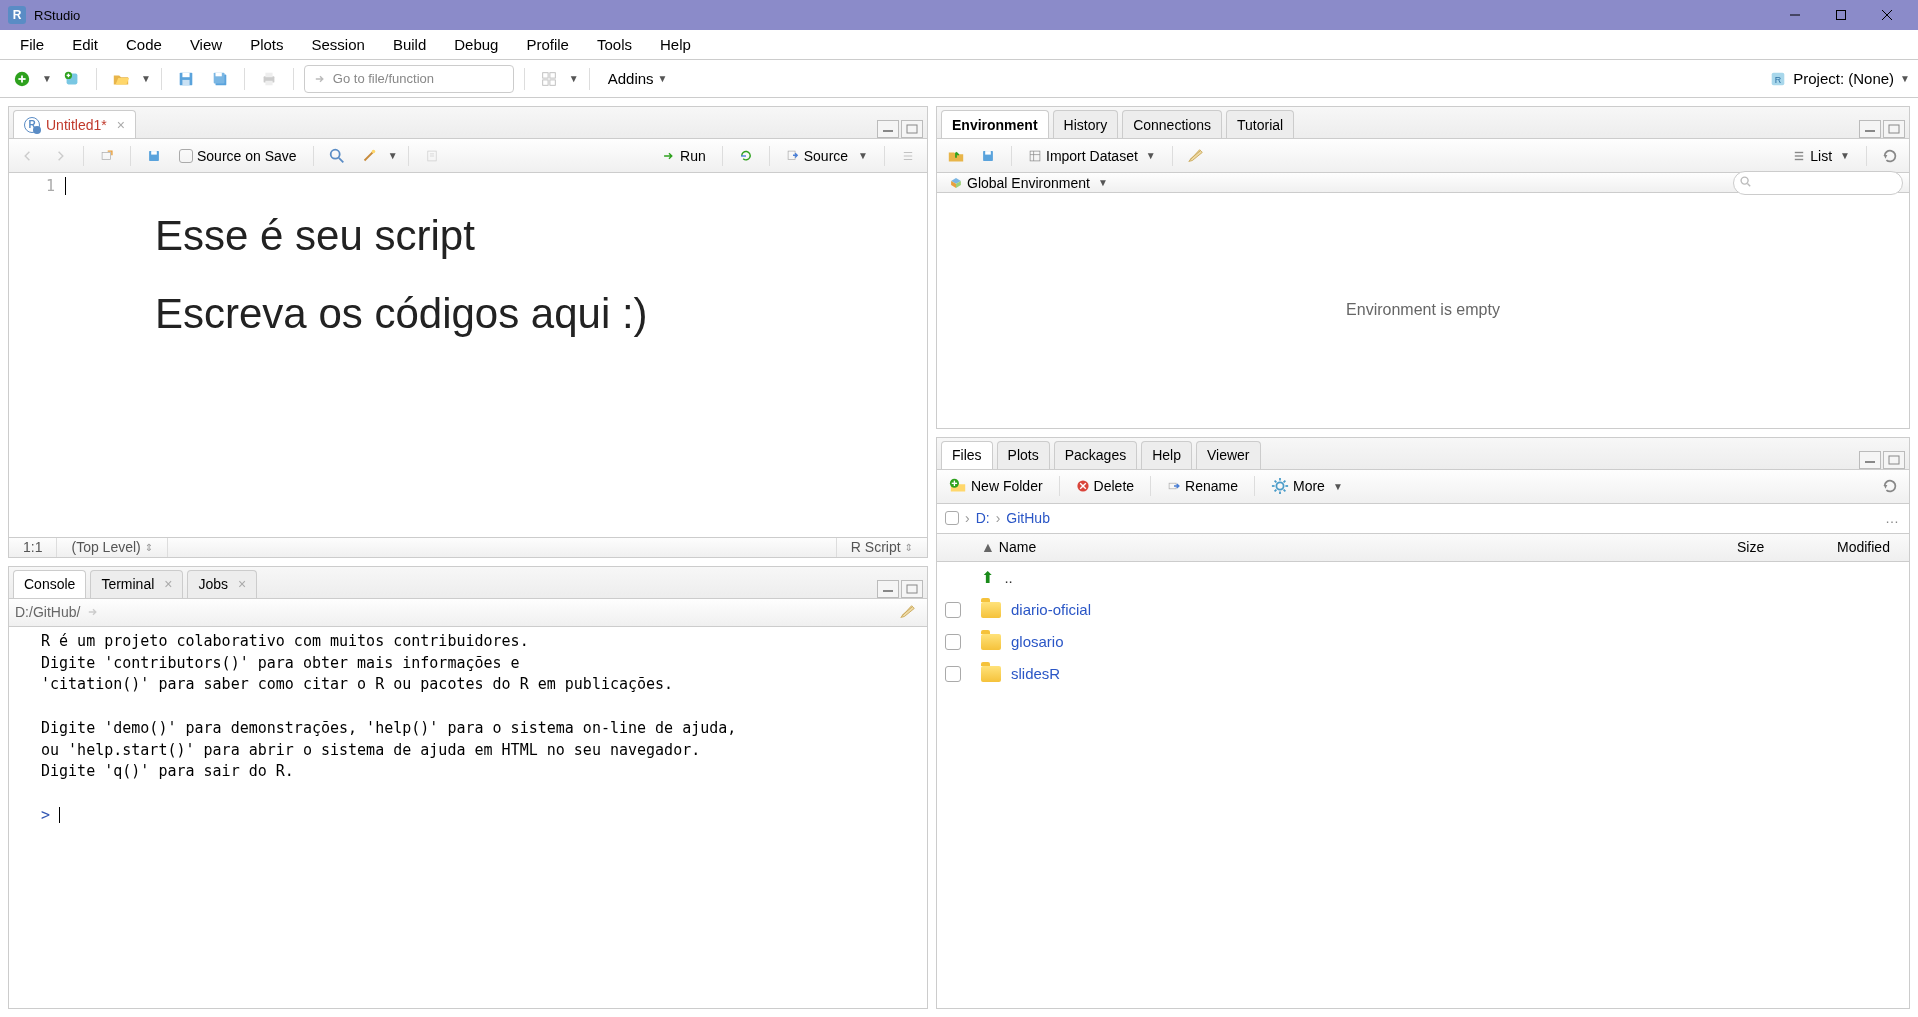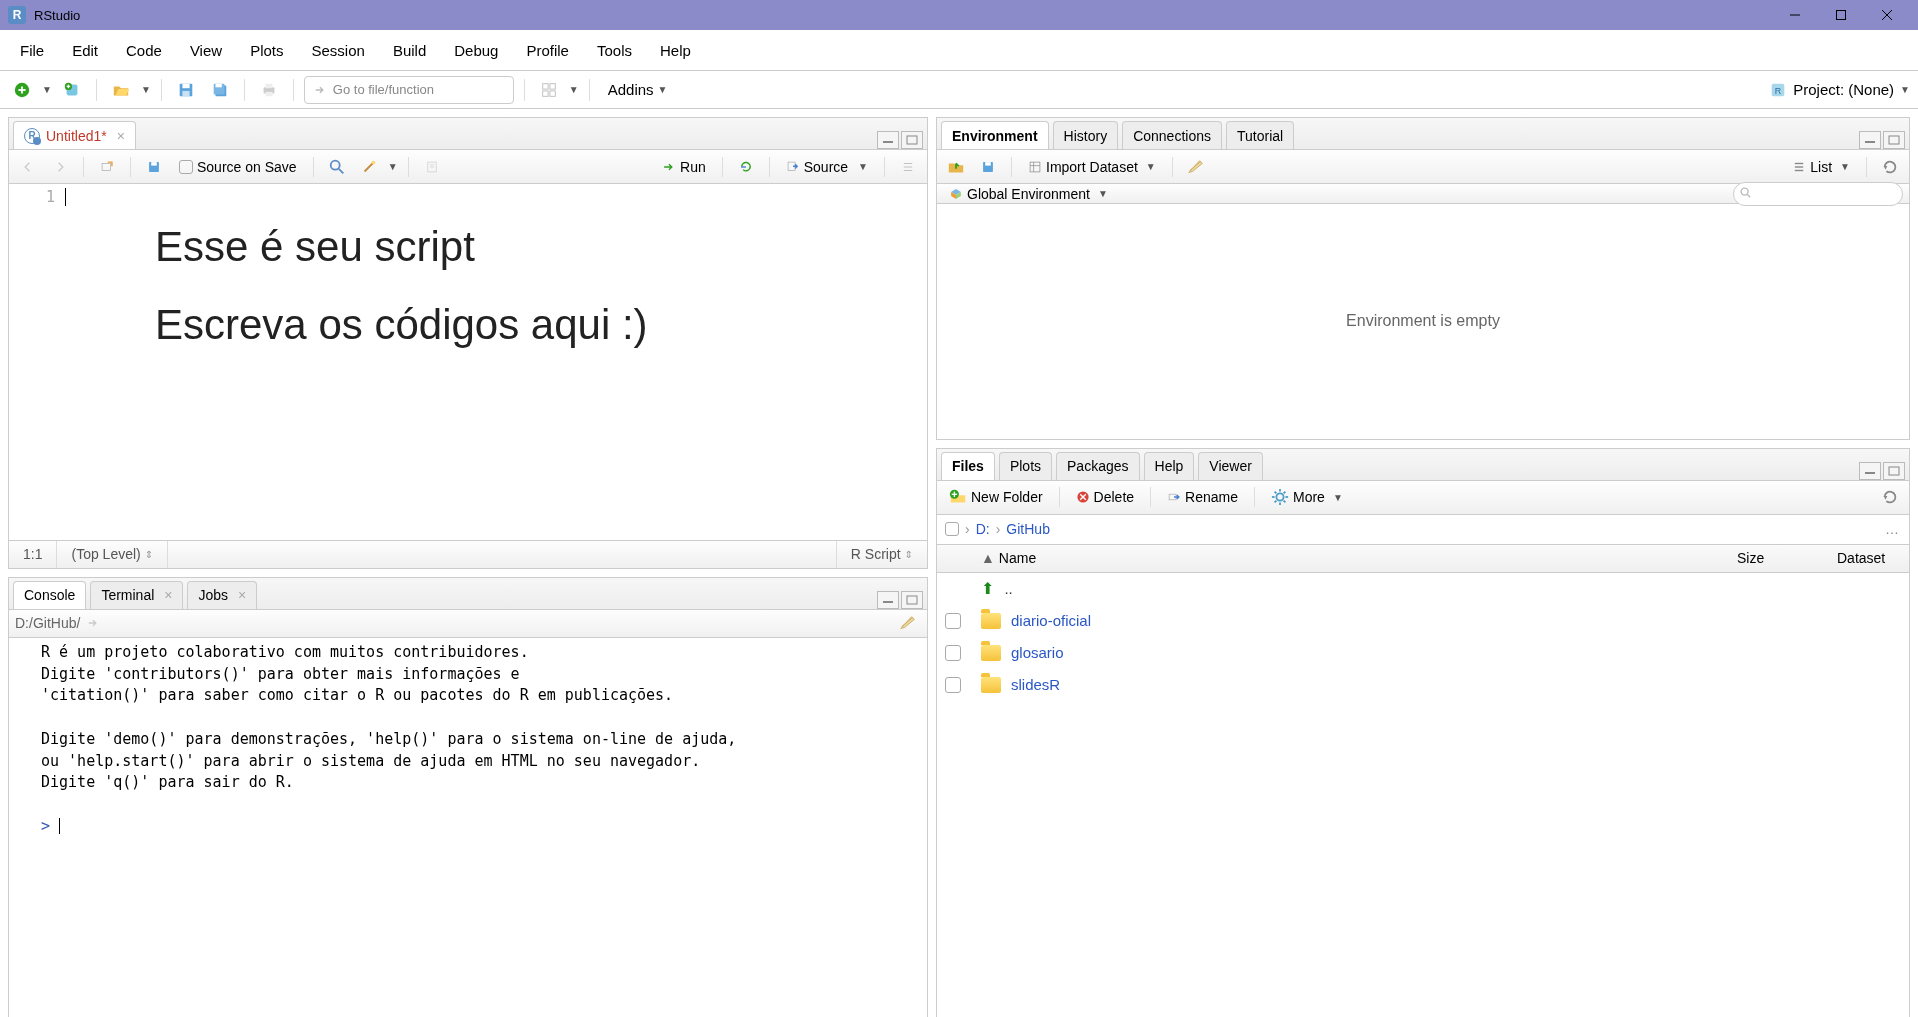--- a/index.html
+++ b/index.html
@@ -4,21 +4,21 @@
 <style>
 * { box-sizing: border-box; margin: 0; padding: 0; }
 body { font-family: "Segoe UI", Arial, sans-serif; font-size: 13px; background: #fff; overflow: hidden; }
 
 .titlebar { background: #8b8bc9; height: 30px; display: flex; align-items: center; padding: 0 8px; color: #000; }
 .titlebar .t-icon { width: 18px; height: 18px; background: #5a8cc5; border-radius: 3px; display: flex; align-items: center; justify-content: center; color: #fff; font-weight: bold; font-size: 12px; margin-right: 8px; }
 .titlebar .spacer { flex: 1; }
 .titlebar .winbtn { width: 46px; height: 30px; display: flex; align-items: center; justify-content: center; cursor: pointer; }
 .titlebar .winbtn svg { width: 12px; height: 12px; }
 
-.menubar { background: #fff; height: 41px; display: flex; align-items: center; padding: 0 6px; border-bottom: 1px solid #ccc; font-size: 15px; }
+.menubar { background: #fff; height: 30px; display: flex; align-items: center; padding: 0 6px; border-bottom: 1px solid #ccc; font-size: 15px; }
 .menubar .mitem { padding: 4px 14px; cursor: pointer; }
 
 .toolbar-main { height: 38px; background: #fff; border-bottom: 1px solid #ccc; display: flex; align-items: center; padding: 0 8px; gap: 6px; }
 .toolbar-main .sep { width: 1px; height: 22px; background: #ddd; margin: 0 4px; }
 .toolbar-main .tbtn { width: 28px; height: 28px; display: flex; align-items: center; justify-content: center; cursor: pointer; border-radius: 3px; }
 .toolbar-main .goto { border: 1px solid #ccc; border-radius: 4px; height: 28px; width: 210px; display: flex; align-items: center; padding: 0 8px; color: #888; gap: 6px; }
 .toolbar-main .addins { display: flex; align-items: center; gap: 4px; cursor: pointer; padding: 4px 8px; font-size: 15px; }
 .toolbar-main .right { margin-left: auto; display: flex; align-items: center; gap: 6px; }
 .toolbar-main .project { display: flex; align-items: center; gap: 6px; cursor: pointer; font-size: 15px; }
 
@@ -46,21 +46,21 @@
 .panetb input.search { border: 1px solid #ccc; border-radius: 12px; height: 24px; width: 170px; padding: 0 8px 0 26px; background: #fff; }
 .searchwrap { position: relative; }
 .searchwrap svg { position: absolute; left: 6px; top: 4px; }
 
 .editor { flex: 1; display: flex; position: relative; }
 .gutter { width: 56px; text-align: right; padding: 4px 10px 0 0; color: #aaa; font-family: Consolas, monospace; font-size: 15px; }
 .codearea { flex: 1; position: relative; padding: 4px 0; font-family: Consolas, monospace; }
 .codearea .cursor { border-left: 1px solid #000; height: 18px; display: inline-block; }
 .overlay-text { position: absolute; left: 90px; top: 24px; font-size: 42px; font-weight: 400; color: #222; line-height: 1.85; font-family: "Segoe UI", sans-serif; }
 
-.statusbar { height: 28px; background: linear-gradient(#fdfdfd,#f0f0f0); border-top: 1px solid #ccc; display: flex; align-items: center; font-size: 14px; }
+.statusbar { height: 20px; background: linear-gradient(#fdfdfd,#f0f0f0); border-top: 1px solid #ccc; display: flex; align-items: center; font-size: 14px; }
 .statusbar .cell { padding: 0 14px; border-right: 1px solid #ddd; height: 100%; display: flex; align-items: center; gap: 4px; color: #555; }
 .statusbar .cell.right { margin-left: auto; border-left: 1px solid #ddd; border-right: none; }
 
 .console-out { flex: 1; font-family: Consolas, monospace; font-size: 15px; padding: 4px 8px; overflow-y: scroll; white-space: pre-wrap; line-height: 1.45; margin-left: 24px; }
 .console-out .prompt { color: #3458b3; }
 
 .env-body { flex: 1; display: flex; align-items: center; justify-content: center; color: #666; font-size: 16px; }
 
 .files-breadcrumb { height: 30px; border-bottom: 1px solid #ccc; display: flex; align-items: center; padding: 0 8px; gap: 6px; font-size: 14px; }
 .files-breadcrumb .blue { color: #2a56c6; }
@@ -488,21 +488,21 @@
             <input class="search" style="">
           </div>
         </div>
       </div>
       <div class="env-body">Environment is empty</div>
     </div>
 
     <div class="pane" style="flex:1.28">
       <div class="tabbar">
         <div class="tab">
-            <span style="font-weight:700">Files</span>
+            <span style="font-weight:400">Files</span>
           </div>
         <div class="tab inactive">
             <span>Plots</span>
           </div>
         <div class="tab inactive">
             <span>Packages</span>
           </div>
         <div class="tab inactive">
             <span>Help</span>
           </div>
@@ -584,21 +584,21 @@
         <span class="blue">GitHub</span>
         <span class="dots">…</span>
       </div>
       <div class="files-header">
         <div style="width:36px"></div>
         <div class="col name">
             <span style="color:#666">▲</span>
             <span>Name</span>
           </div>
         <div class="col" style="width:100px">Size</div>
-        <div class="col" style="width:80px">Dataset</div>
+        <div class="col" style="width:80px">Modified</div>
       </div>
       <div class="files-list">
         <div class="row up">
           <span class="up-ic">⬆</span>
           <span class="name" style="color:#333">..</span>
         </div>
         <div class="row">
           <span class="chk"></span>
           <span class="folder-ic"></span>
           <span class="name">diario-oficial</span>

